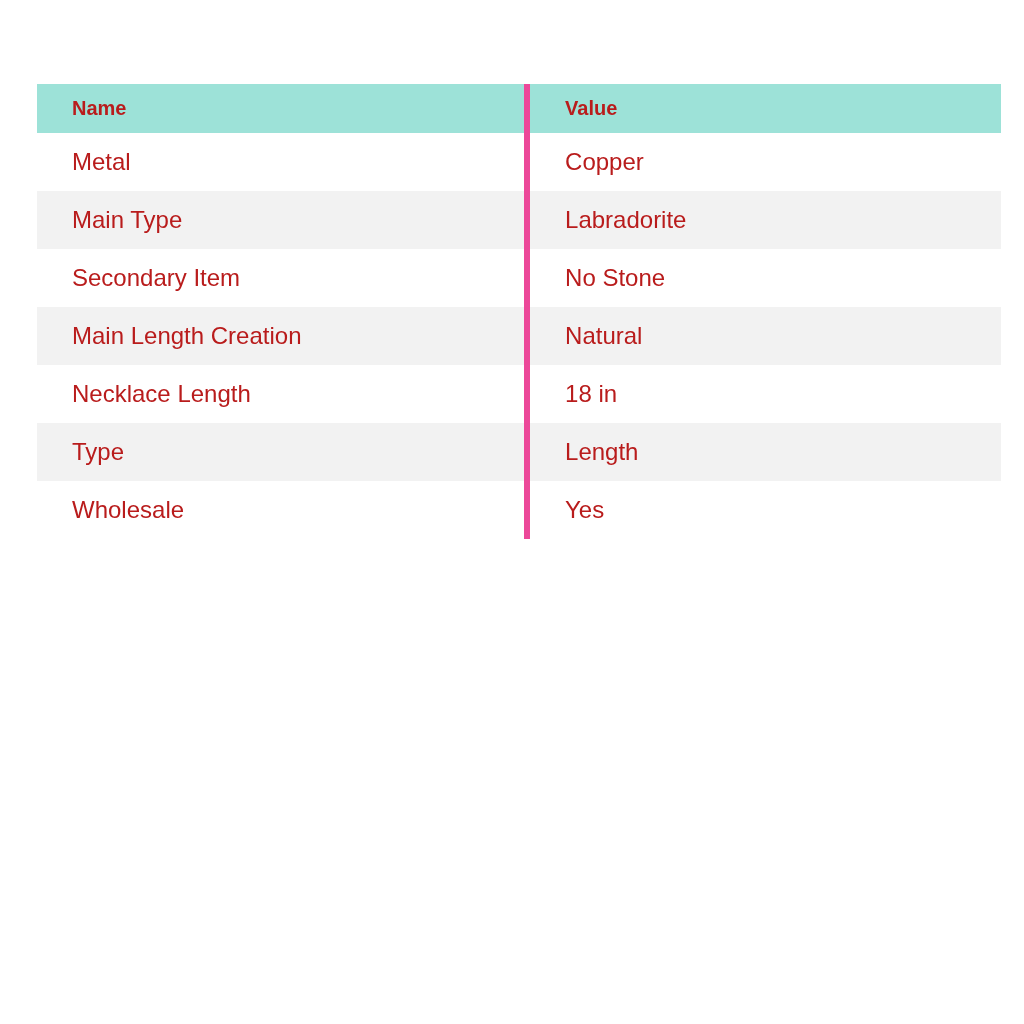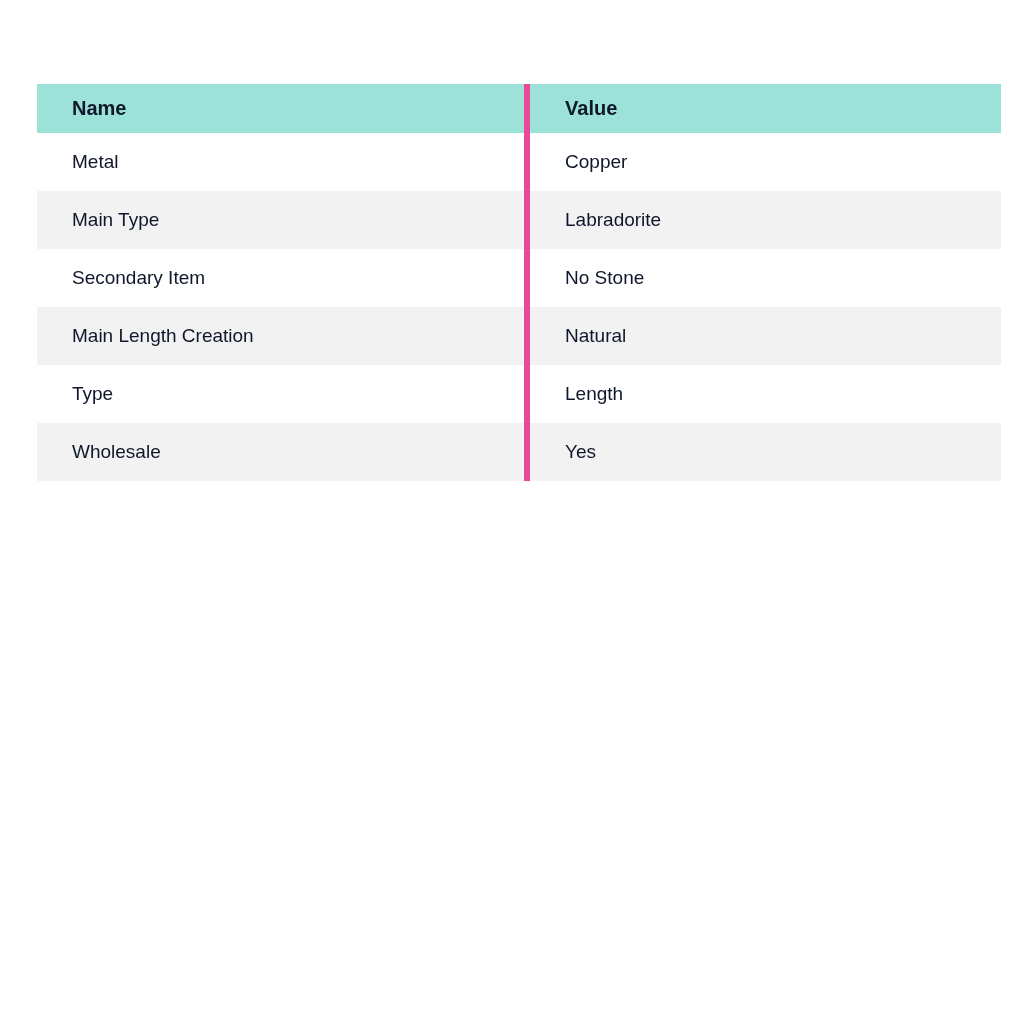--- a/index.html
+++ b/index.html
@@ -15,32 +15,32 @@
     height: 1024px;
     background: #ffffff;
     overflow: hidden;
   }
   table.specs {
     position: absolute;
     left: 37px;
     top: 84px;
     width: 964px;
     border-collapse: collapse;
-    color: #0f172a;
+    color: #b91c1c;
   }
   table.specs th {
     text-align: left;
     font-size: 20px;
     font-weight: 700;
     height: 49px;
     padding: 0 10px 0 35px;
     vertical-align: middle;
   }
   table.specs td {
-    font-size: 19px;
+    font-size: 24px;
     font-weight: 400;
     height: 58px;
     padding: 0 10px 0 35px;
     vertical-align: middle;
     background: #ffffff;
   }
   table.specs th + th,
   table.specs td + td {
     border-left: 6px solid #ec4899;
   }
@@ -80,20 +80,24 @@
     <td>Secondary Item</td>
     <td>No Stone</td>
   </tr>
 
   <tr>
     <td>Main Length Creation</td>
     <td>Natural</td>
   </tr>
 
 
+  <tr>
+    <td>Necklace Length</td>
+    <td>18 in</td>
+  </tr>
 
   <tr>
     <td>Type</td>
     <td>Length</td>
   </tr>
 
   <tr>
     <td>Wholesale</td>
     <td>Yes</td>
   </tr>

